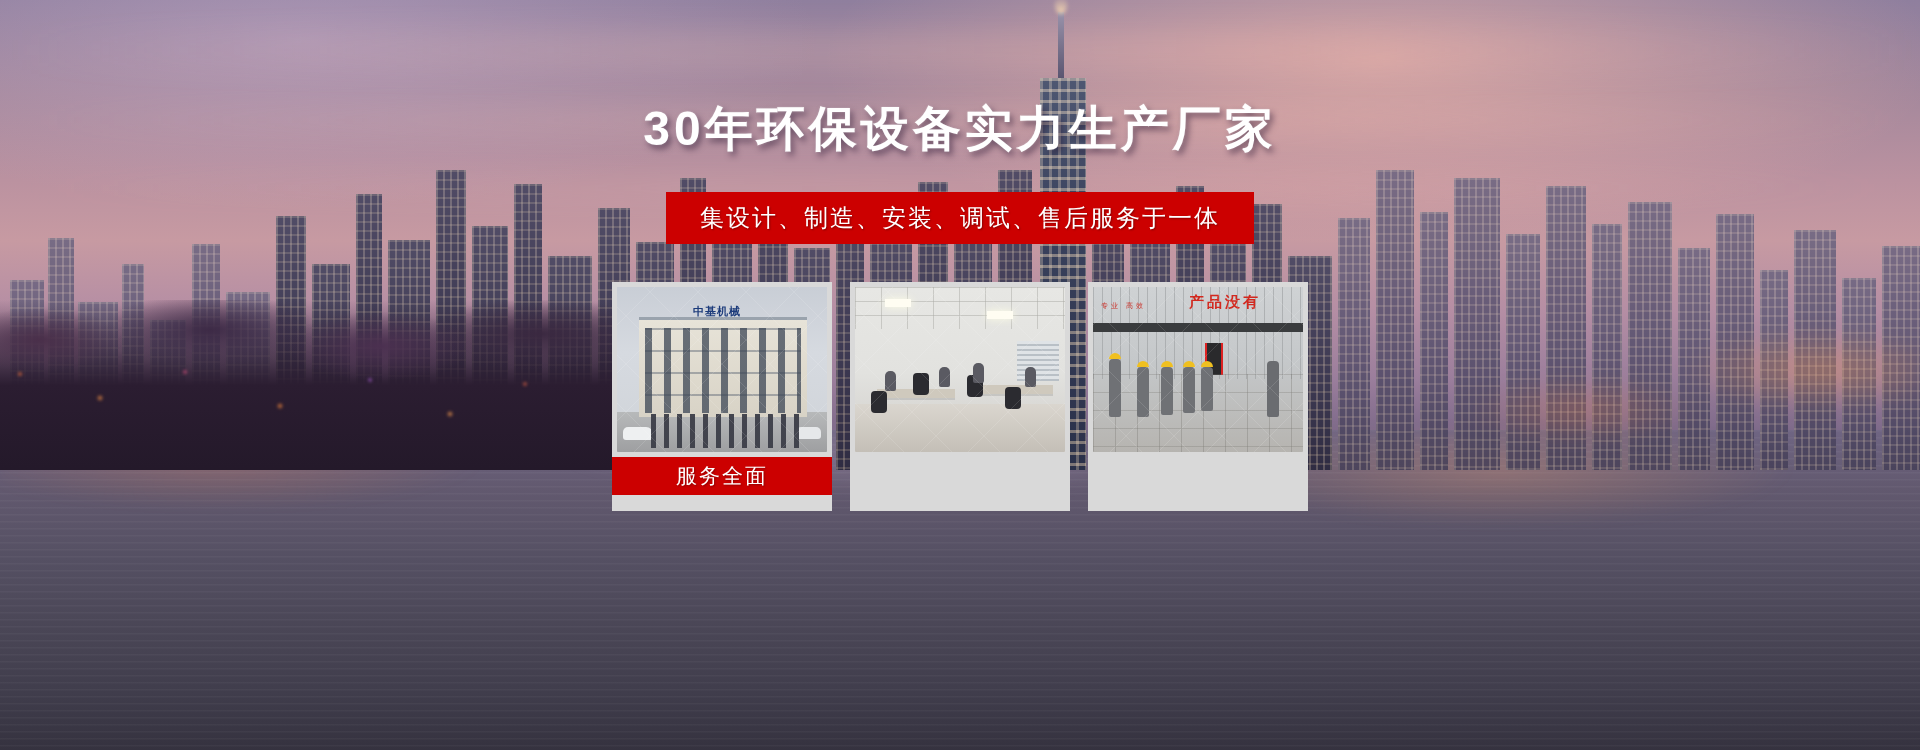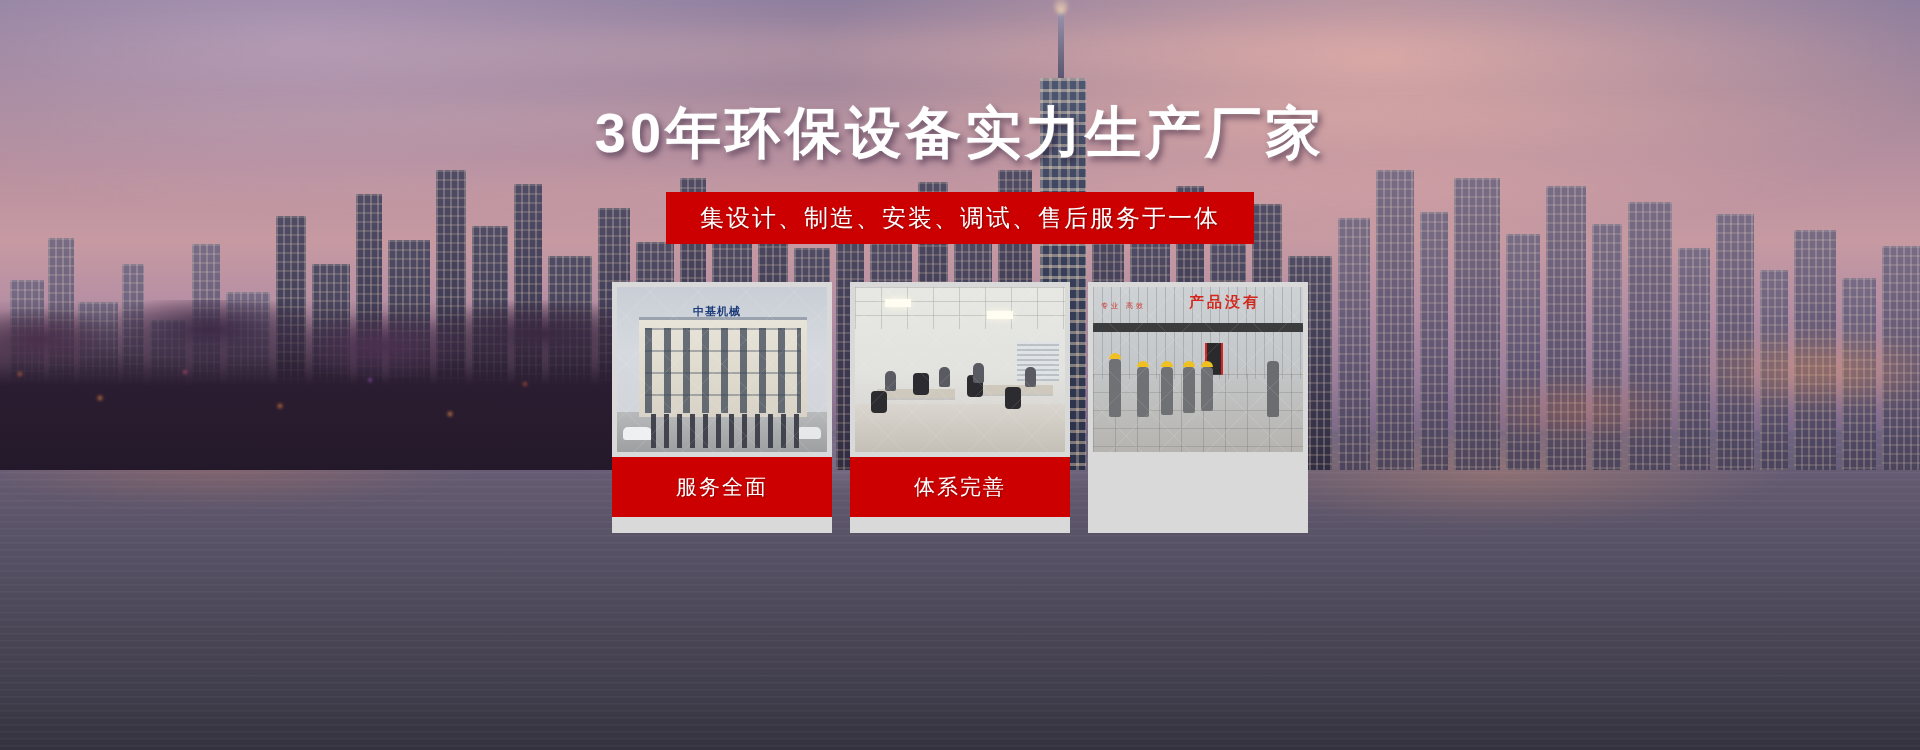--- a/index.html
+++ b/index.html
@@ -105,21 +105,21 @@
     position:absolute; right:0; top:250px; width:520px; height:230px;
     background:
       radial-gradient(ellipse 200px 60px at 420px 120px, rgba(255,160,90,.35), transparent 70%),
       radial-gradient(ellipse 160px 50px at 180px 160px, rgba(255,140,80,.25), transparent 72%);
     filter:blur(8px);
   }
 
   
   .headline {
     position:absolute; left:0; top:105px; width:1920px; text-align:center;
-    font-size:56px; font-weight:bold; color:#ffffff; letter-spacing:4px;
+    font-size:48px; font-weight:bold; color:#ffffff; letter-spacing:4px;
     line-height:1; white-space:nowrap;
     text-shadow:3px 4px 6px rgba(40,20,50,.55), 0 0 2px rgba(255,255,255,.4);
   }
 
   
   .subband {
     position:absolute; top:192px; left:50%; transform:translateX(-50%);
     background:#cc0000; padding:10px 34px;
     display:flex; align-items:center; justify-content:center;
   }
@@ -136,21 +136,21 @@
   .card { width:220px; background:#d9d9d9; padding:5px 5px 0 5px; }
   .photo { width:210px; height:165px; position:relative; overflow:hidden; background:#b9bcc2; }
   .photo::after {
     content:""; position:absolute; inset:0;
     background-image:
       repeating-linear-gradient(45deg, rgba(255,255,255,.12) 0 1px, rgba(0,0,0,0) 1px 34px),
       repeating-linear-gradient(-45deg, rgba(255,255,255,.12) 0 1px, rgba(0,0,0,0) 1px 34px);
     pointer-events:none;
   }
   .cap {
-    height:60px; background:#cc0000; display:flex; align-items:center; justify-content:center;
+    height:38px; background:#cc0000; display:flex; align-items:center; justify-content:center;
     margin:5px -5px 16px -5px;
   }
   .cap span { color:#fff; font-size:21px; letter-spacing:2px; text-shadow:1px 1px 2px rgba(0,0,0,.3); }
 
   
   .p1 { background:linear-gradient(180deg,#c9ced6 0%, #d6dae0 40%, #cfd3d8 100%); }
   .p1 .b-main {
     position:absolute; left:22px; top:30px; width:168px; height:100px;
     background:linear-gradient(180deg,#e7e3d8 0%,#d8d3c6 100%);
     border-top:3px solid #9aa3ad;
@@ -315,23 +315,20 @@
         <div class="deskrow" style="left:120px; top:98px;"></div>
         <div class="chair" style="left:16px;  top:104px;"></div>
         <div class="chair" style="left:58px;  top:86px;"></div>
         <div class="chair" style="left:112px; top:88px;"></div>
         <div class="chair" style="left:150px; top:100px;"></div>
         <div class="pers" style="left:30px;  top:84px;"></div>
         <div class="pers" style="left:84px;  top:80px;"></div>
         <div class="pers" style="left:118px; top:76px;"></div>
         <div class="pers" style="left:170px; top:80px;"></div>
       </div>
-      <div class="cap">
-        <span>体系完善</span>
-      </div>
     </div>
 
     <div class="card">
       <div class="photo p4">
         <div class="wall"></div>
         <div class="smalltext">专业 高效</div>
         <div class="redtext">产品没有</div>
         <div class="strip"></div>
         <div class="door"></div>
         <div class="yard4"></div>

